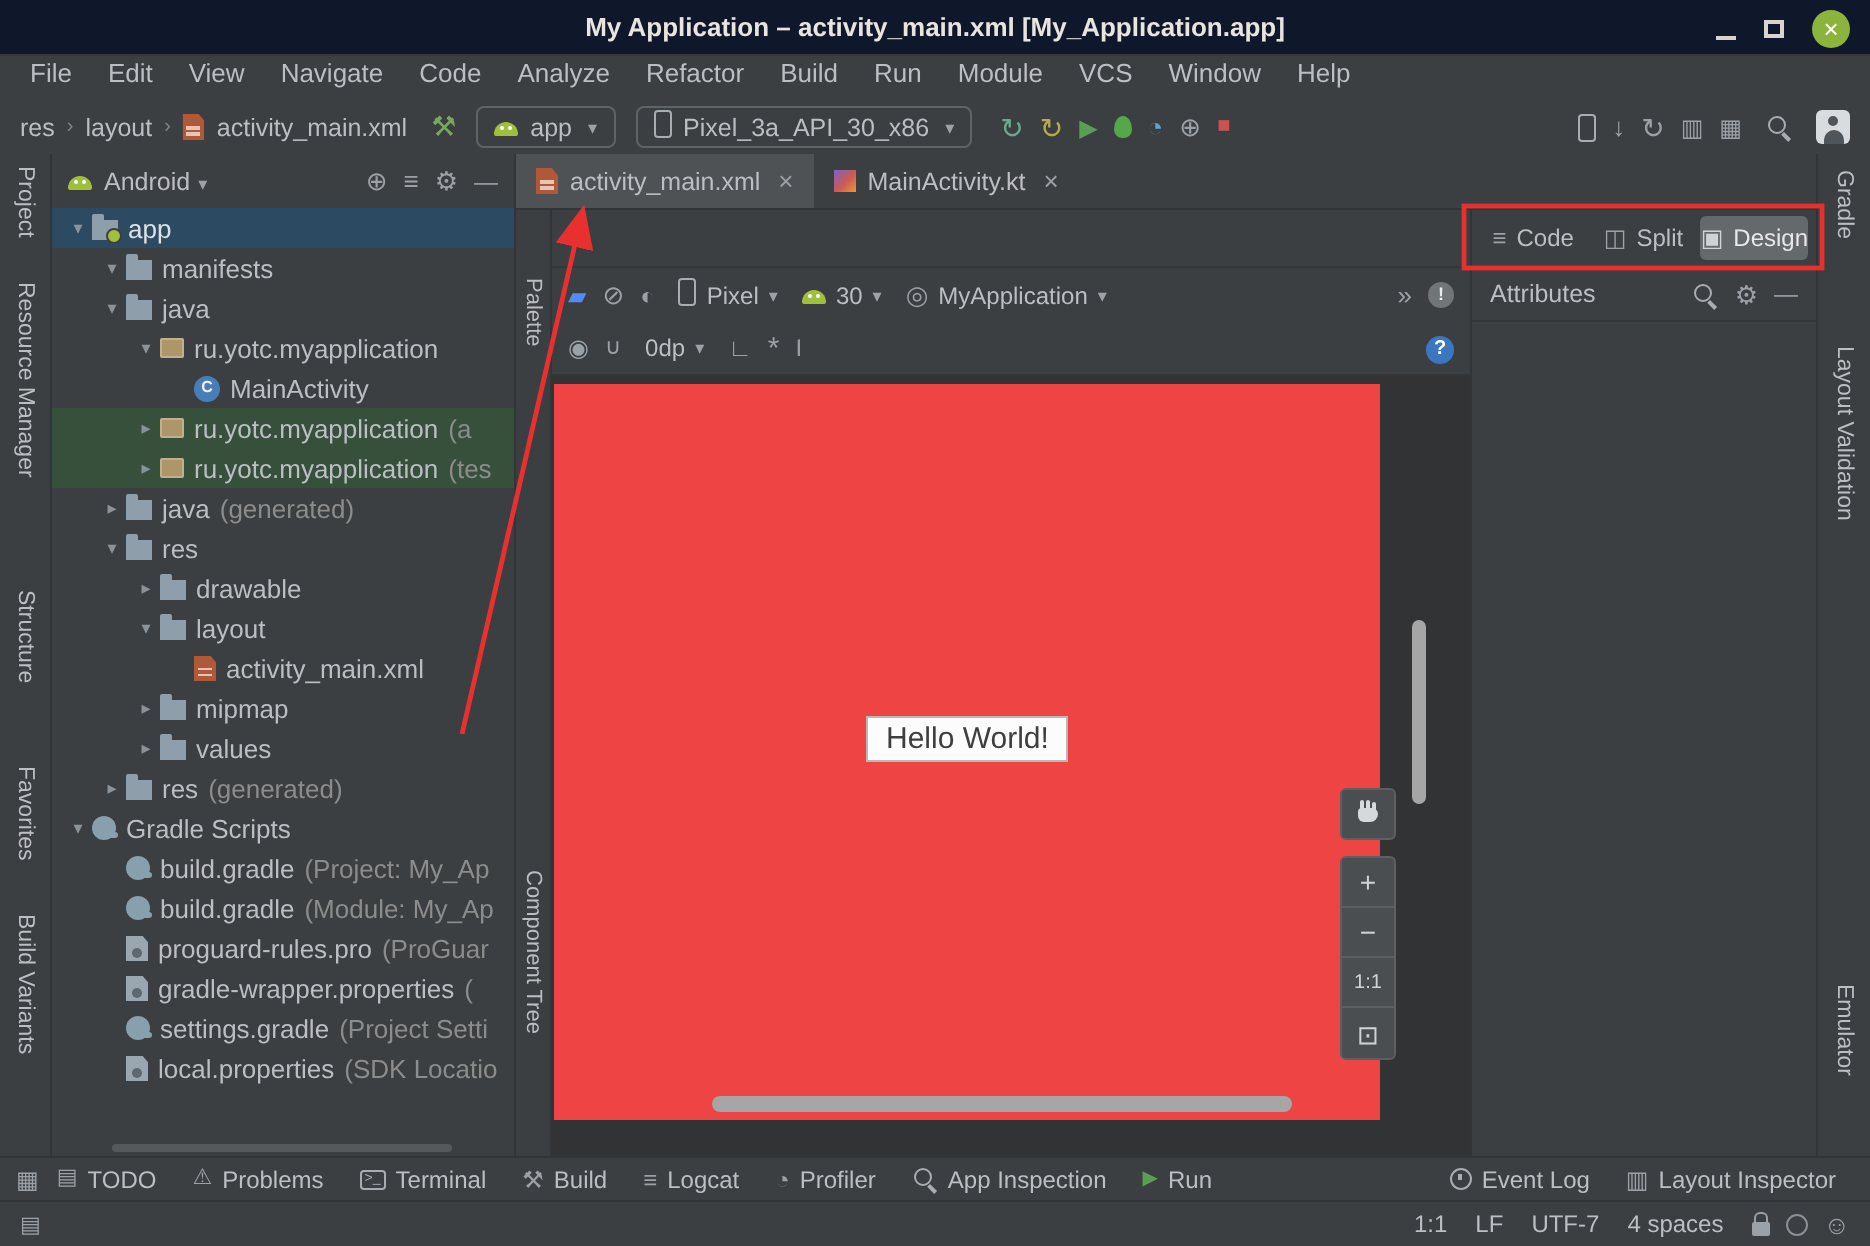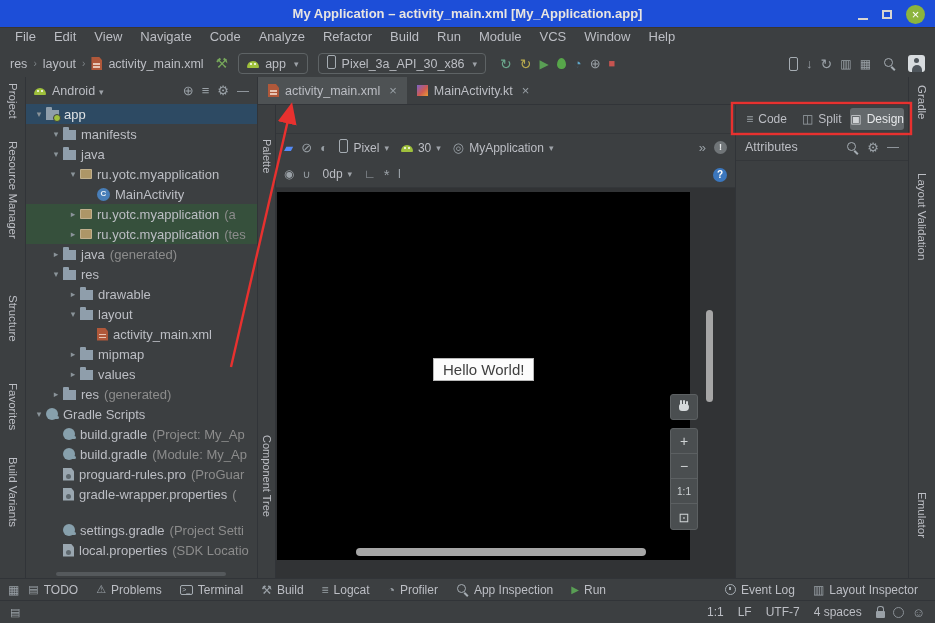--- a/index.html
+++ b/index.html
@@ -1,20 +1,20 @@
 <!DOCTYPE html>
 <html><head>
 <meta charset="utf-8">
 <style>
 *{margin:0;padding:0;box-sizing:border-box}
 html,body{background:#2b2b2b}
 #app{position:relative;width:935px;height:623px;background:#3C3F41;font-family:"Liberation Sans",sans-serif;font-size:13px;color:#BCBEC4;overflow:hidden;cursor:default}
 .grow{flex:1}
 
-.titlebar{position:absolute;left:0;top:0;width:100%;height:28px;background:#1d4ed8;border-bottom:1px solid #3A3530;display:flex;align-items:center;justify-content:center}
+.titlebar{position:absolute;left:0;top:0;width:100%;height:28px;background:#0f172a;border-bottom:1px solid #3A3530;display:flex;align-items:center;justify-content:center}
 .title{font-size:13px;font-weight:bold;color:#E8E5E1}
 .winbtns{position:absolute;right:10px;top:0;height:28px;display:flex;align-items:center;gap:14px}
 .wb{display:block;cursor:pointer}
 .wb-min{width:10px;height:11px;border-bottom:2px solid #D8D5D1}
 .wb-max{width:10px;height:9px;border:2px solid #D8D5D1}
 .wb-close{width:19px;height:19px;border-radius:50%;background:#8CB43D;color:#FFF;display:flex;align-items:center;justify-content:center;font-size:13px;line-height:1}
 .wb-close::before{content:"×"}
 
 .menubar{position:absolute;left:0;top:28px;width:100%;height:22px;display:flex;padding-left:6px}
 .menu-item{padding:1px 9px}
@@ -52,21 +52,21 @@
 .tab.sel{background:#4E5254}
 .tab-close{color:#99A0A6;font-size:13px;margin-left:3px}
 
 .palette-stripe{position:absolute;left:258px;top:105px;width:18px;height:473px;border-right:1px solid #313438}
 .palette-stripe .vlabel{font-size:11px}
 .dtb-a{position:absolute;left:276px;top:133px;width:459px;height:28px;border-top:1px solid #34373A;display:flex;align-items:center;gap:12px;padding:0 8px;font-size:12px}
 .dtb-b{position:absolute;left:276px;top:161px;width:459px;height:27px;border-bottom:1px solid #34373A;display:flex;align-items:center;gap:12px;padding:0 8px;font-size:12px}
 .dcombo{display:flex;align-items:center;gap:5px;cursor:pointer}
 .dcombo::after{content:"▾";font-size:9px;color:#9DA2A8}
 .surface{position:absolute;left:276px;top:188px;width:459px;height:390px;background:#313335;overflow:hidden}
-.canvas{position:absolute;left:1px;top:4px;width:413px;height:368px;background:#000000}
+.canvas{position:absolute;left:1px;top:4px;width:413px;height:368px;background:#ef4444}
 .hello{position:absolute;left:156px;top:166px;padding:2px 9px;border:1px solid #B8B8B8;color:#3F3F3F;font-size:15px;background:#FCFCFC;cursor:pointer}
 .hsb{position:absolute;left:79px;top:356px;width:290px;height:8px;border-radius:4px;background:#A6A6A6}
 .vsb{position:absolute;left:429px;top:118px;width:7px;height:92px;border-radius:4px;background:#A6A6A6}
 .zoombtn{position:absolute;left:394px;top:206px;width:28px;height:26px;background:#4A4E50;border:1px solid #5C6062;border-radius:3px;display:flex;align-items:center;justify-content:center;cursor:pointer}
 .zoompanel{position:absolute;left:394px;top:240px;width:28px;background:#4A4E50;border:1px solid #5C6062;border-radius:3px}
 .zrow{height:25px;display:flex;align-items:center;justify-content:center;color:#CFD3D5;font-size:14px;cursor:pointer;border-bottom:1px solid #5C6062}
 .zrow:last-child{border-bottom:none}
 .zrow.ratio{font-size:10px}
 
 .attrs{position:absolute;left:735px;top:105px;width:173px;height:473px;border-left:1px solid #313438}
@@ -318,21 +318,21 @@
           <span class="ic ic-props"></span>
           <span class="tlabel">proguard-rules.pro</span>
           <span class="tnote">(ProGuar</span>
         </div>
         <div class="trow" style="padding-left: 23px;">
           <span class="chev2"></span>
           <span class="ic ic-props"></span>
           <span class="tlabel">gradle-wrapper.properties</span>
           <span class="tnote">(</span>
         </div>
-        <div class="trow" style="padding-left: 23px; margin-top: 16px;">
+        <div class="trow" style="padding-left: 23px;">
           <span class="chev2"></span>
           <span class="ic ic-gradle"></span>
           <span class="tlabel">settings.gradle</span>
           <span class="tnote">(Project Setti</span>
         </div>
         <div class="trow" style="padding-left: 23px;">
           <span class="chev2"></span>
           <span class="ic ic-props"></span>
           <span class="tlabel">local.properties</span>
           <span class="tnote">(SDK Locatio</span>

